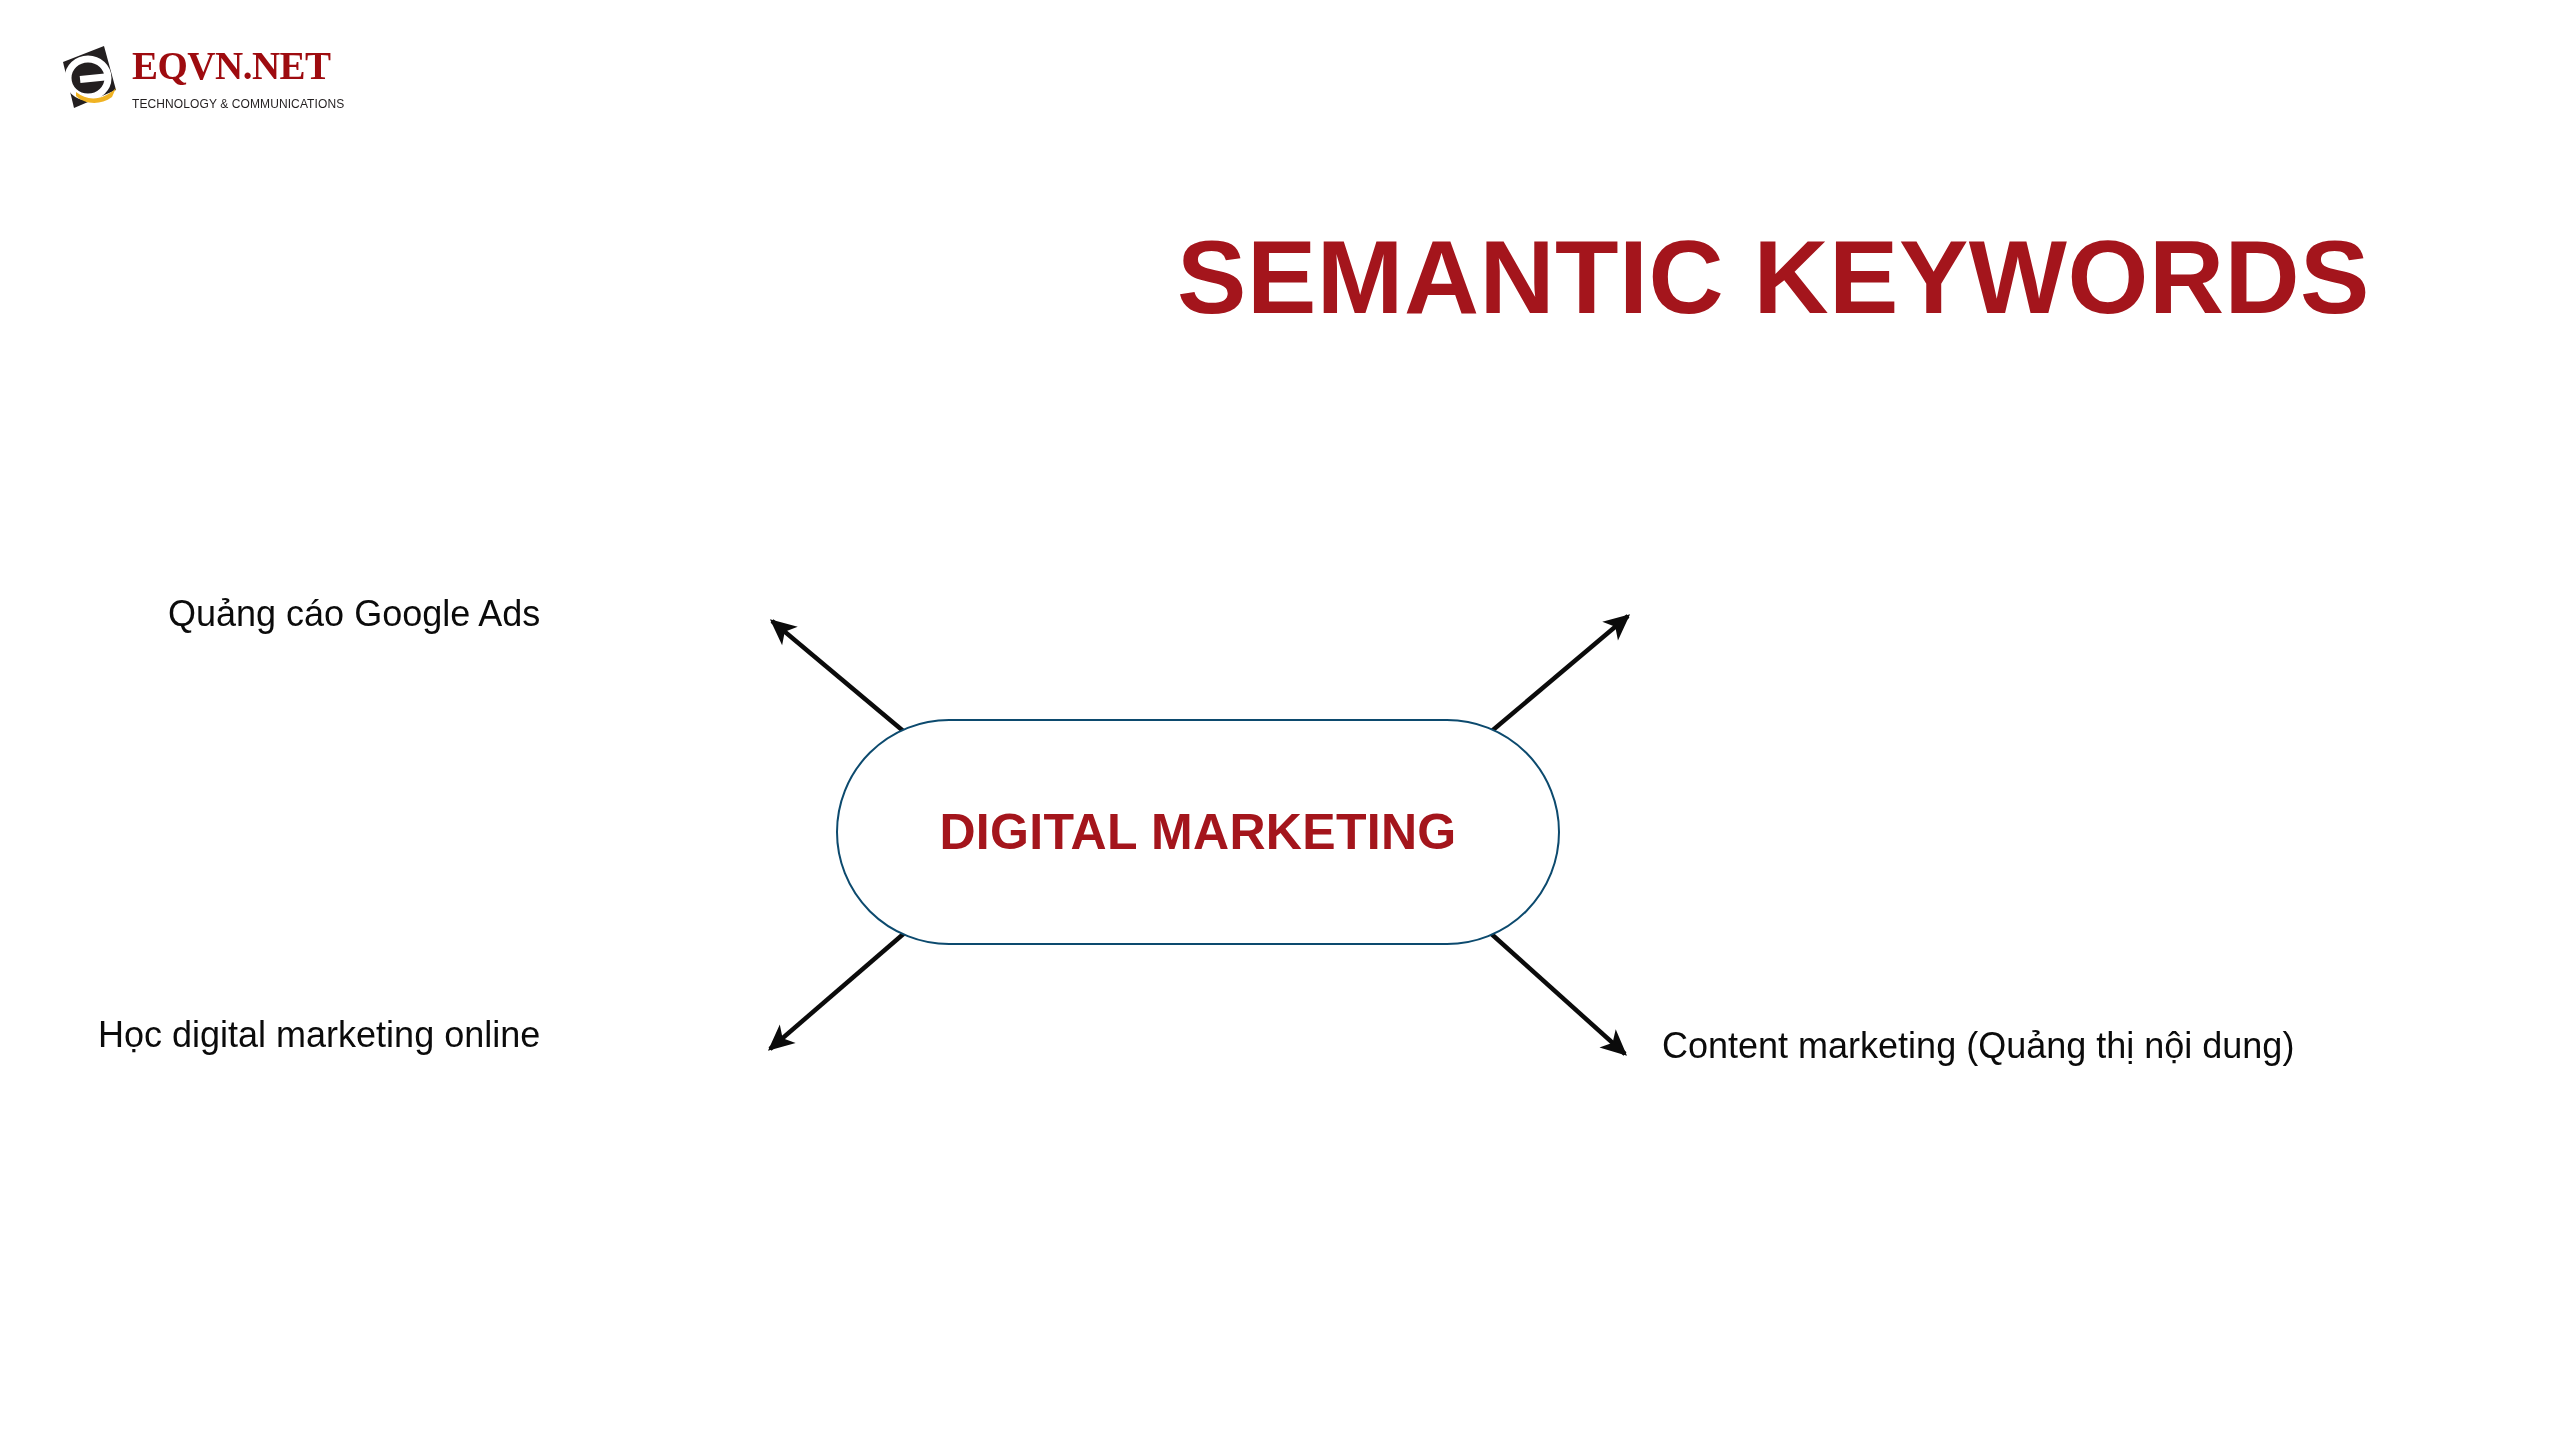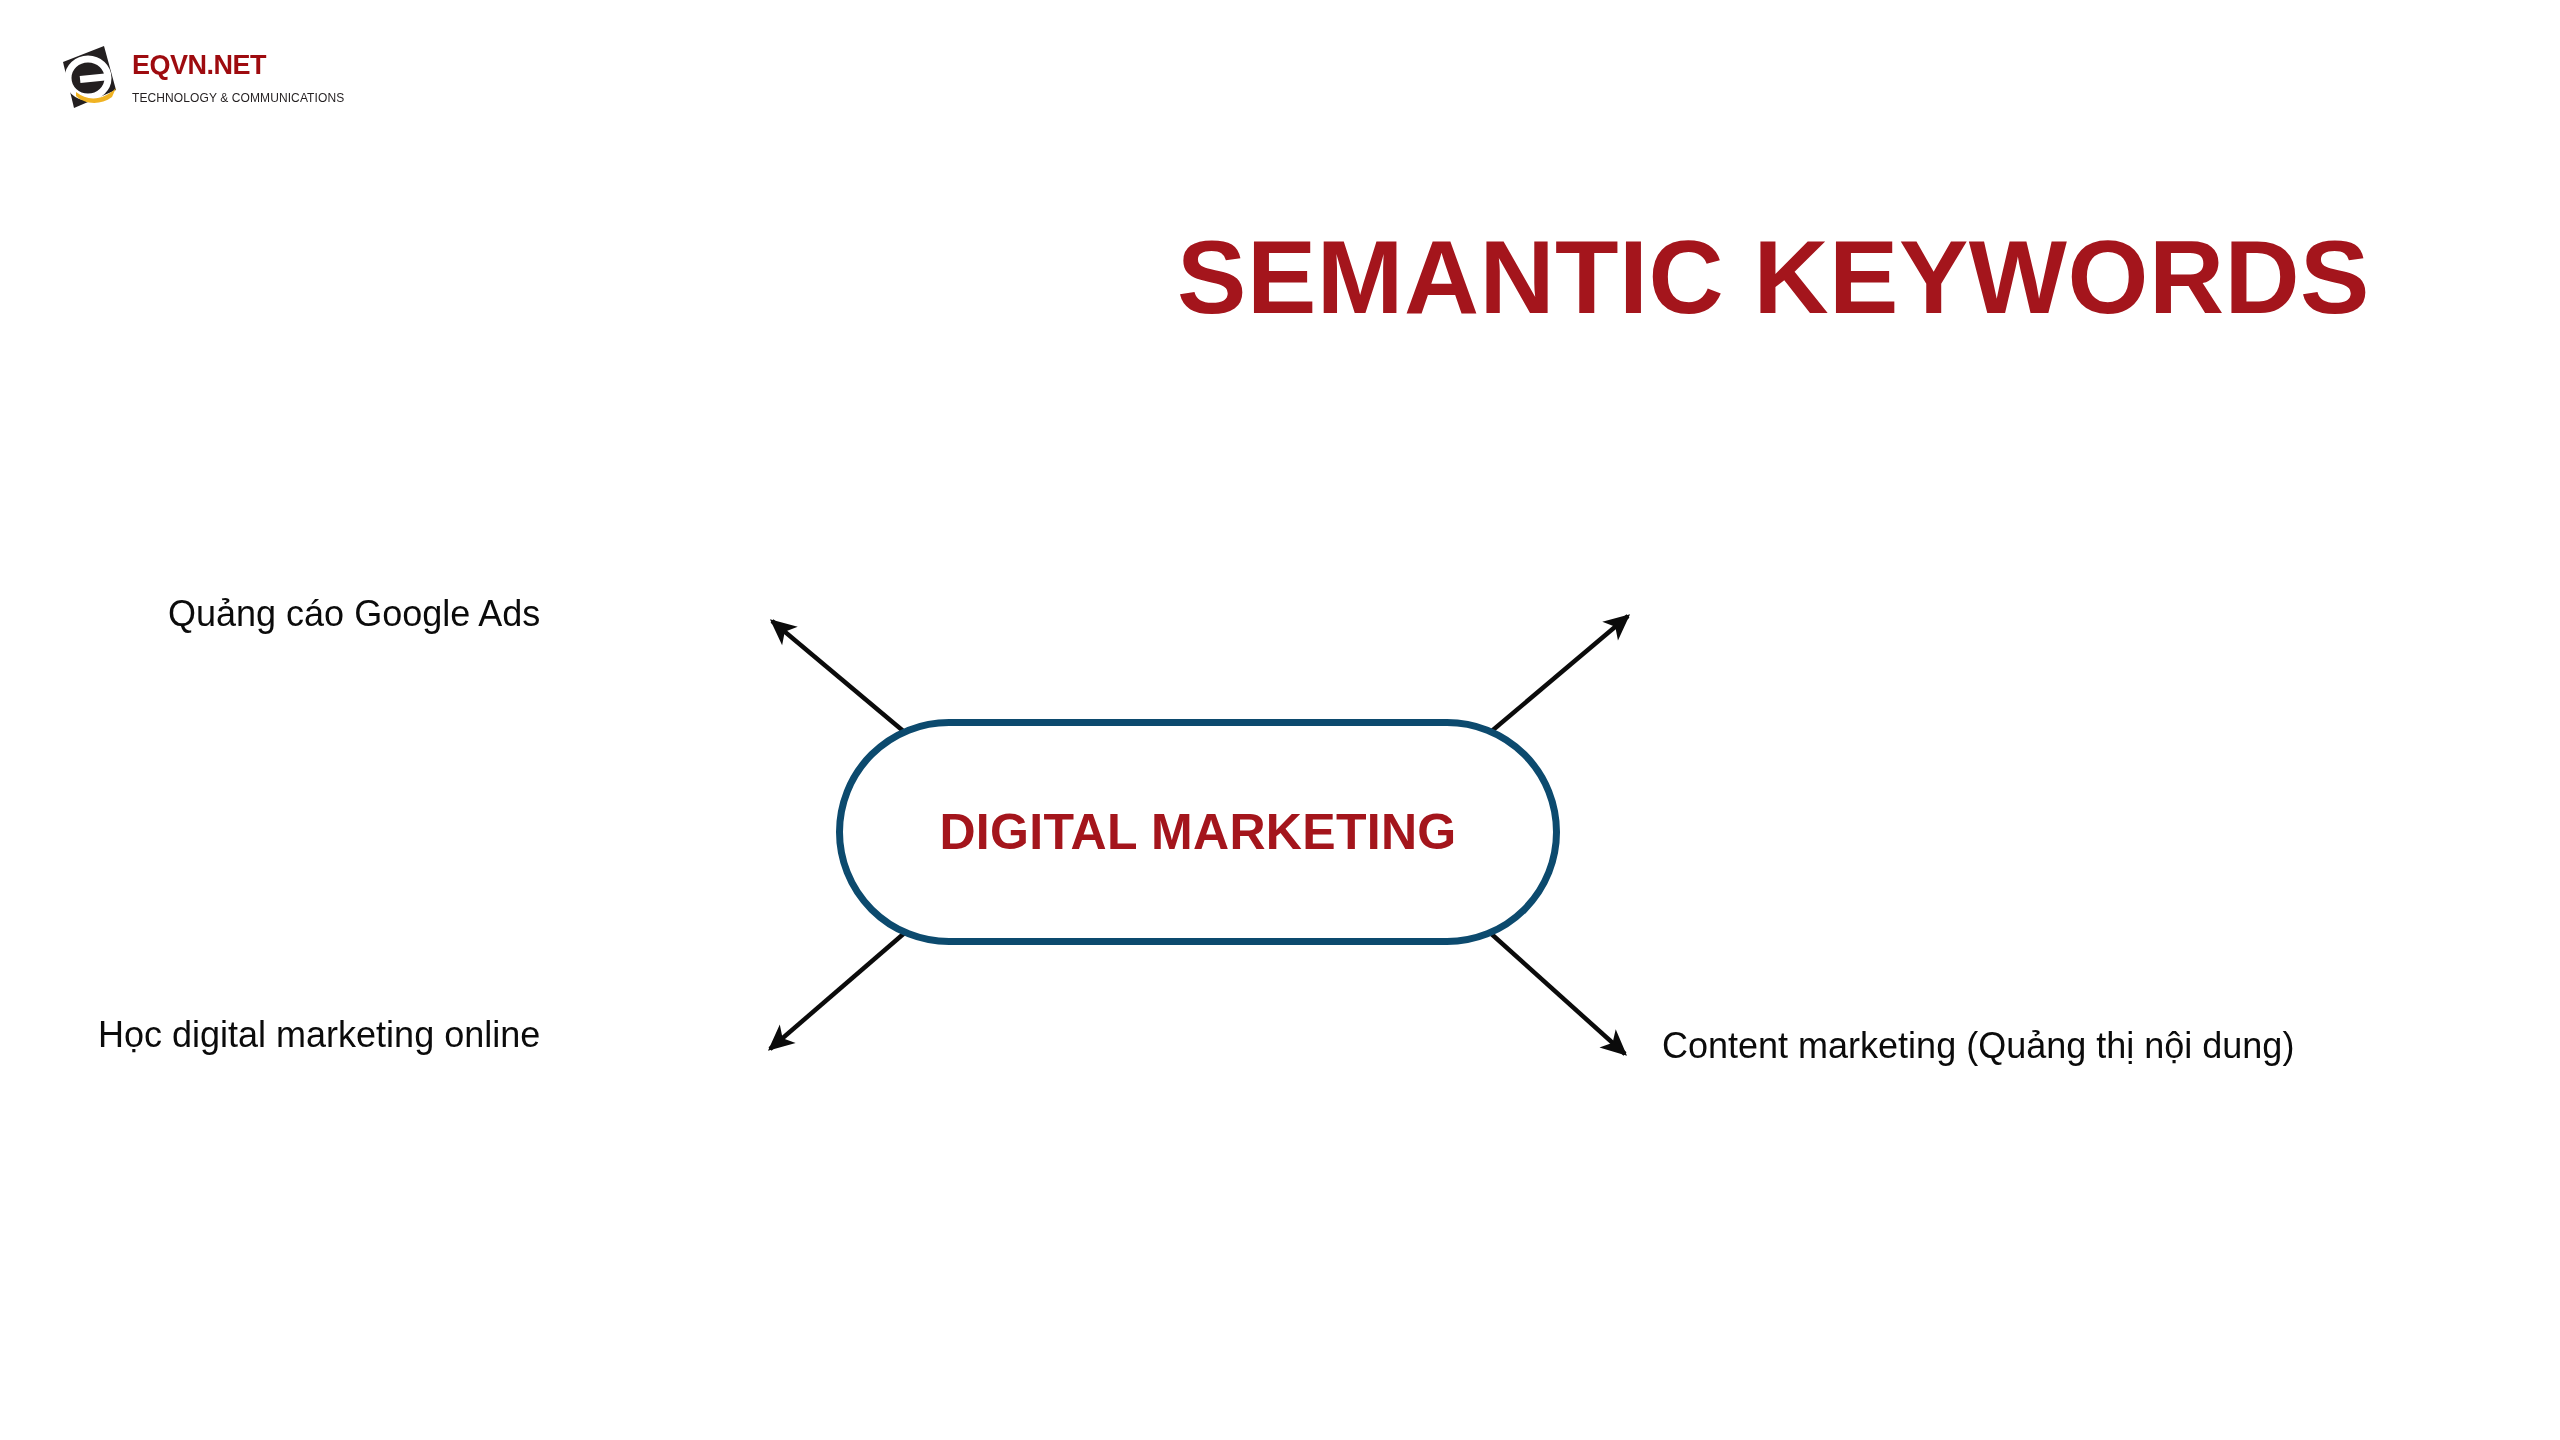--- a/index.html
+++ b/index.html
@@ -39,23 +39,23 @@
   #logo-words {
     margin-left: 6px;
     display: flex;
     flex-direction: column;
     justify-content: center;
     line-height: 1;
   }
   #logo-name {
     color: #9E0B0F;
     font-weight: bold;
-    font-size: 27px;
+    font-size: 39px;
     letter-spacing: -0.5px;
-    font-family: Liberation Sans, sans-serif;
+    font-family: Liberation Serif, serif;
   }
   #logo-tagline {
     color: #231f20;
     font-size: 12px;
     font-weight: normal;
     letter-spacing: 0.1px;
     margin-top: 13px;
     white-space: nowrap;
     font-family: "Liberation Sans", sans-serif;
   }
@@ -92,21 +92,21 @@
     pointer-events: none;
   }
 
   #center-node {
     position: absolute;
     left: 836px;
     top: 719px;
     width: 724px;
     height: 226px;
     box-sizing: border-box;
-    border: 7px solid #0c4a6e;
+    border: 2px solid #0c4a6e;
     border-radius: 113px;
     background: #ffffff;
     display: flex;
     align-items: center;
     justify-content: center;
   }
   #center-node-label {
     color: #A4151C;
     font-size: 50px;
     font-weight: bold;

